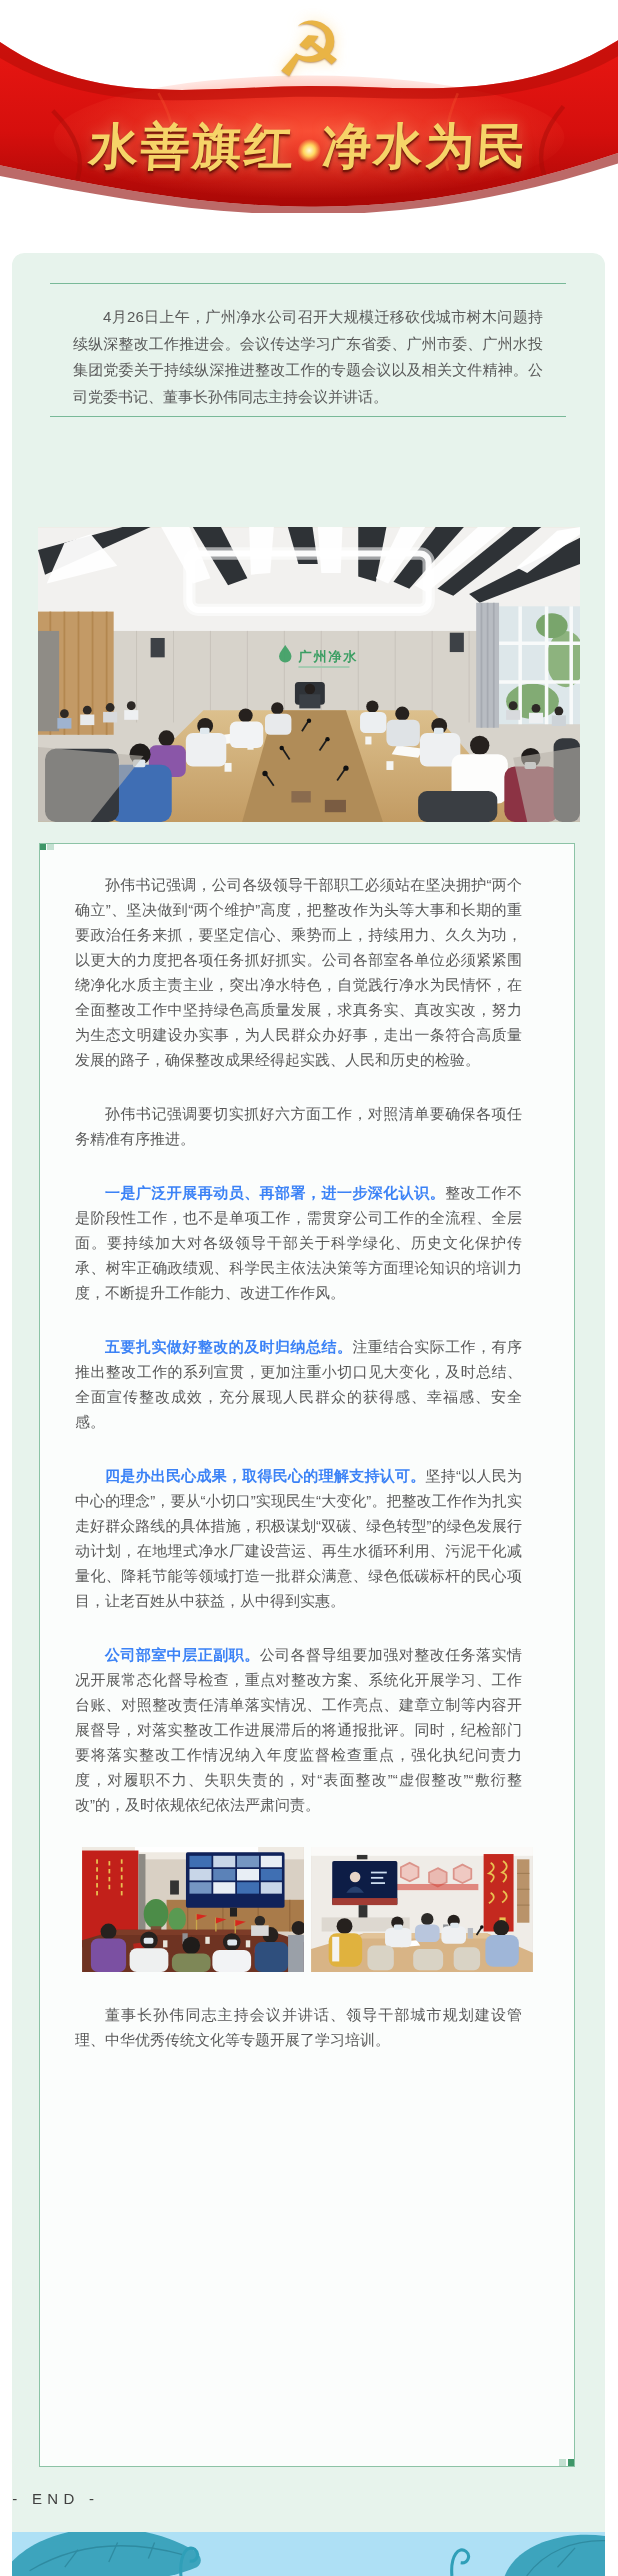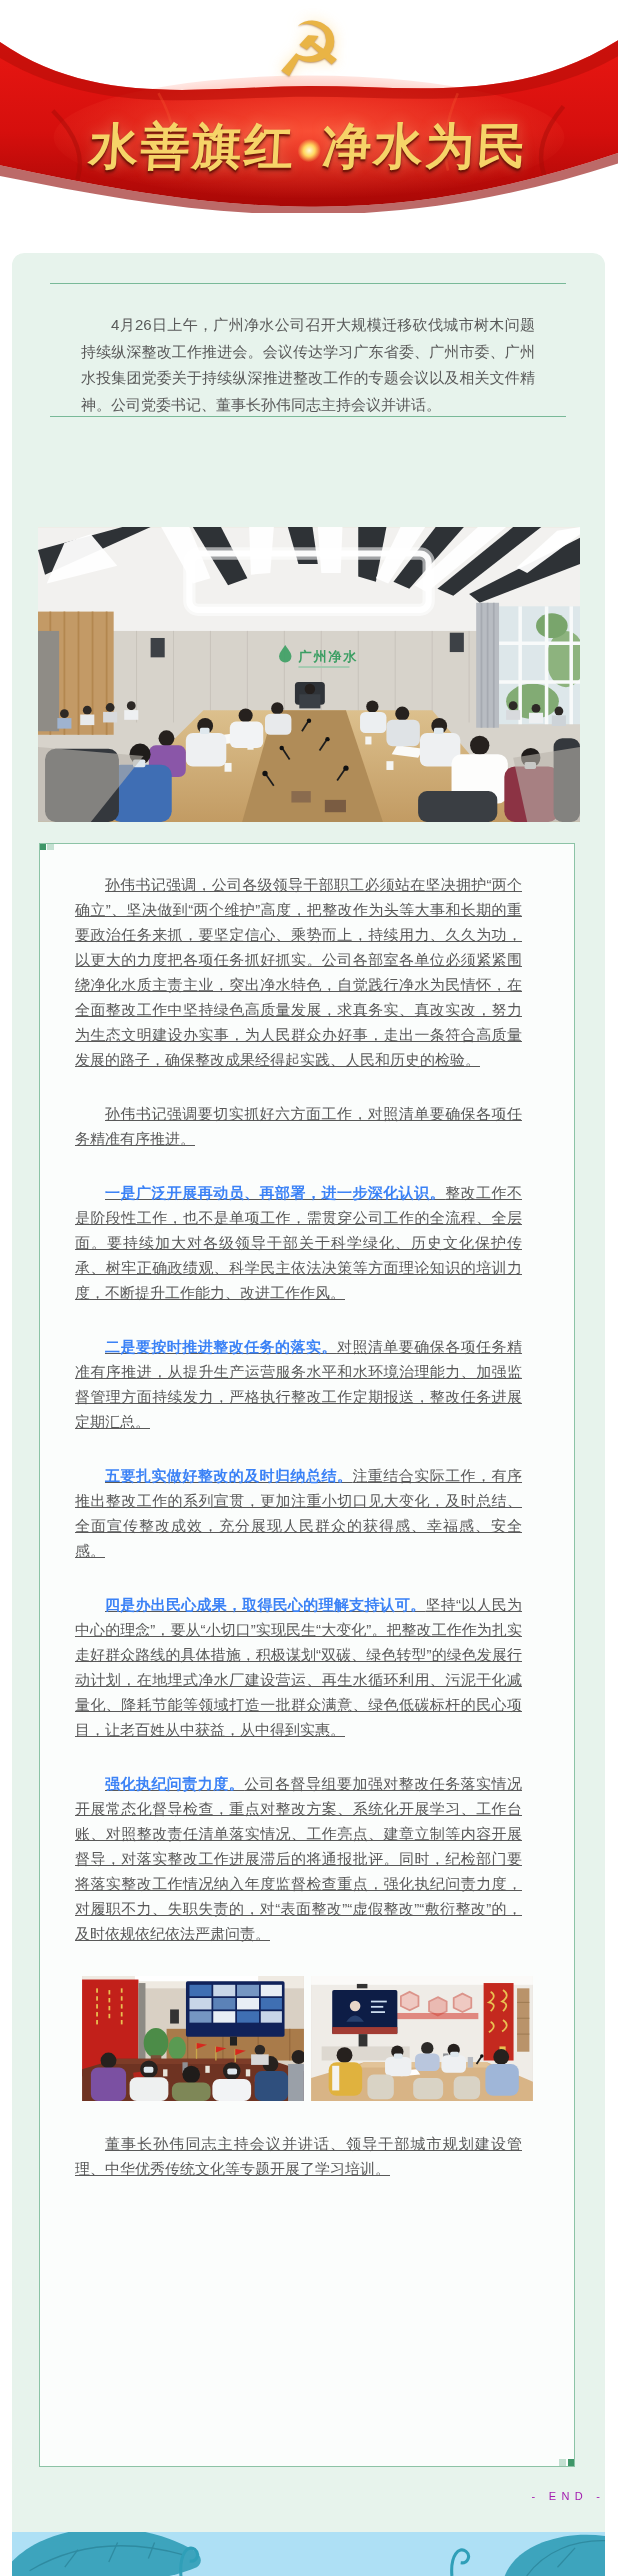--- a/index.html
+++ b/index.html
@@ -22,46 +22,46 @@
           background:radial-gradient(circle,#fff8d8 0%,#ffd75e 35%,rgba(255,180,60,0) 72%);}
 
   
   .panel{position:absolute;left:12.3px;top:253px;width:593px;height:2323px;
          background:#e7f3ec;border-radius:12.3px 12.3px 0 0;}
 
   
   .intro-box{position:absolute;left:50px;top:283px;width:516px;height:134px;box-sizing:border-box;
          border-top:0.9px solid #79b998;border-bottom:0.9px solid #79b998;
          padding:12.3px 15px;}
-  .intro-box p{margin:16px;font-size:15px;line-height:26.4px;color:#595959;
+  .intro-box p{margin:8px;font-size:15px;line-height:26.4px;color:#595959;
          text-align:justify;text-indent:2em;}
 
   
   .photo-main{position:absolute;left:38px;top:527px;width:542px;height:295px;overflow:hidden;background:#eab308;}
   .photo-main svg{display:block;}
 
   
   .card{position:absolute;left:39px;top:843px;width:536px;height:1624px;box-sizing:border-box;
         background:#fbfdfc;border:0.9px solid #8cc3a6;padding:28px 35px 0 35px;overflow:hidden;}
   .card p{margin:0 17px 29px 0;font-size:15px;line-height:25px;color:#595959;
-        text-align:justify;text-indent:2em;text-decoration:underline;}
+        text-align:justify;text-indent:2em;}
   .card p .lead{font-weight:bold;color:#3b82f6;}
   .sq{position:absolute;width:7px;height:7px;}
   .sq-tl-dark{left:-0.9px;top:-0.9px;background:#3e9668;}
   .sq-tl-light{left:7px;top:-0.9px;background:#c3e0d1;}
   .sq-br-light{right:8px;bottom:0;background:#c3e0d1;}
   .sq-br-dark{right:-0.9px;bottom:0;background:#3e9668;}
 
   .photo-row{display:flex;gap:7px;justify-content:center;margin:30px 0 30px 0;}
   .photo-sm{width:222px;height:125px;overflow:hidden;background:#d8d0c4;}
   .photo-sm svg{display:block;}
 
   
-  .end-mark{position:absolute;left:12.3px;top:2490px;width:593px;text-align:right;
-        font-size:11px;letter-spacing:5.3px;color:#a21caf;font-family:"Liberation Sans","DejaVu Sans",sans-serif;}
+  .end-mark{position:absolute;left:12.3px;top:2490px;width:593px;text-align:left;
+        font-size:15px;letter-spacing:5.3px;color:#404040;font-family:"Liberation Sans","DejaVu Sans",sans-serif;}
   .footer{position:absolute;left:12.3px;top:2532px;width:593px;height:44px;overflow:hidden;}
 </style>
 </head>
 <body>
 
 <div id="page">
 
   <div class="banner">
     <svg width="618" height="208" viewBox="0 0 702 236">
       <defs>
@@ -269,24 +269,23 @@
 
   <div class="card">
     <span class="sq sq-tl-dark"></span>
     <span class="sq sq-tl-light"></span>
     <span class="sq sq-br-light"></span>
     <span class="sq sq-br-dark"></span>
 
     <p><span class="lead"></span><span>孙伟书记强调，公司各级领导干部职工必须站在坚决拥护“两个确立”、坚决做到“两个维护”高度，把整改作为头等大事和长期的重要政治任务来抓，要坚定信心、乘势而上，持续用力、久久为功，以更大的力度把各项任务抓好抓实。公司各部室各单位必须紧紧围绕净化水质主责主业，突出净水特色，自觉践行净水为民情怀，在全面整改工作中坚持绿色高质量发展，求真务实、真改实改，努力为生态文明建设办实事，为人民群众办好事，走出一条符合高质量发展的路子，确保整改成果经得起实践、人民和历史的检验。</span></p>
     <p><span class="lead"></span><span>孙伟书记强调要切实抓好六方面工作，对照清单要确保各项任务精准有序推进。</span></p>
     <p><span class="lead">一是广泛开展再动员、再部署，进一步深化认识。</span><span>整改工作不是阶段性工作，也不是单项工作，需贯穿公司工作的全流程、全层面。要持续加大对各级领导干部关于科学绿化、历史文化保护传承、树牢正确政绩观、科学民主依法决策等方面理论知识的培训力度，不断提升工作能力、改进工作作风。</span></p>
-    <p><span class="lead">二是要按时推进整改任务的落实。</span><span>对照清单要确保各项任务精准有序推进，从提升生产运营服务水平和水环境治理能力、加强监督管理方面持续发力，严格执行整改工作定期报送，整改任务进展定期汇总。</span></p>
     <p><span class="lead">五要扎实做好整改的及时归纳总结。</span><span>注重结合实际工作，有序推出整改工作的系列宣贯，更加注重小切口见大变化，及时总结、全面宣传整改成效，充分展现人民群众的获得感、幸福感、安全感。</span></p>
     <p><span class="lead">四是办出民心成果，取得民心的理解支持认可。</span><span>坚持“以人民为中心的理念”，要从“小切口”实现民生“大变化”。把整改工作作为扎实走好群众路线的具体措施，积极谋划“双碳、绿色转型”的绿色发展行动计划，在地埋式净水厂建设营运、再生水循环利用、污泥干化减量化、降耗节能等领域打造一批群众满意、绿色低碳标杆的民心项目，让老百姓从中获益，从中得到实惠。</span></p>
-    <p><span class="lead">强化执纪问责力度。</span><span>公司各督导组要加强对整改任务落实情况开展常态化督导检查，重点对整改方案、系统化开展学习、工作台账、对照整改责任清单落实情况、工作亮点、建章立制等内容开展督导，对落实整改工作进展滞后的将通报批评。同时，纪检部门要将落实整改工作情况纳入年度监督检查重点，强化执纪问责力度，对履职不力、失职失责的，对“表面整改”“虚假整改”“敷衍整改”的，及时依规依纪依法严肃问责。</span></p>
+    <p><span class="lead">公司部室中层正副职。</span><span>公司各督导组要加强对整改任务落实情况开展常态化督导检查，重点对整改方案、系统化开展学习、工作台账、对照整改责任清单落实情况、工作亮点、建章立制等内容开展督导，对落实整改工作进展滞后的将通报批评。同时，纪检部门要将落实整改工作情况纳入年度监督检查重点，强化执纪问责力度，对履职不力、失职失责的，对“表面整改”“虚假整改”“敷衍整改”的，及时依规依纪依法严肃问责。</span></p>
 
     <div class="photo-row">
       <div class="photo-sm">
         <svg width="222" height="125" viewBox="0 0 252 142">
           <rect width="252" height="142" fill="#d9d0c4"></rect>
           <rect width="252" height="14" fill="#efeae2"></rect>
             <rect x="60" y="0" width="140" height="6" fill="#ffffff"></rect>
           <rect x="0" y="4" width="64" height="110" fill="#c2201a"></rect>
           <g fill="#e9c152">
             <rect x="16" y="14" width="2" height="5"></rect>

